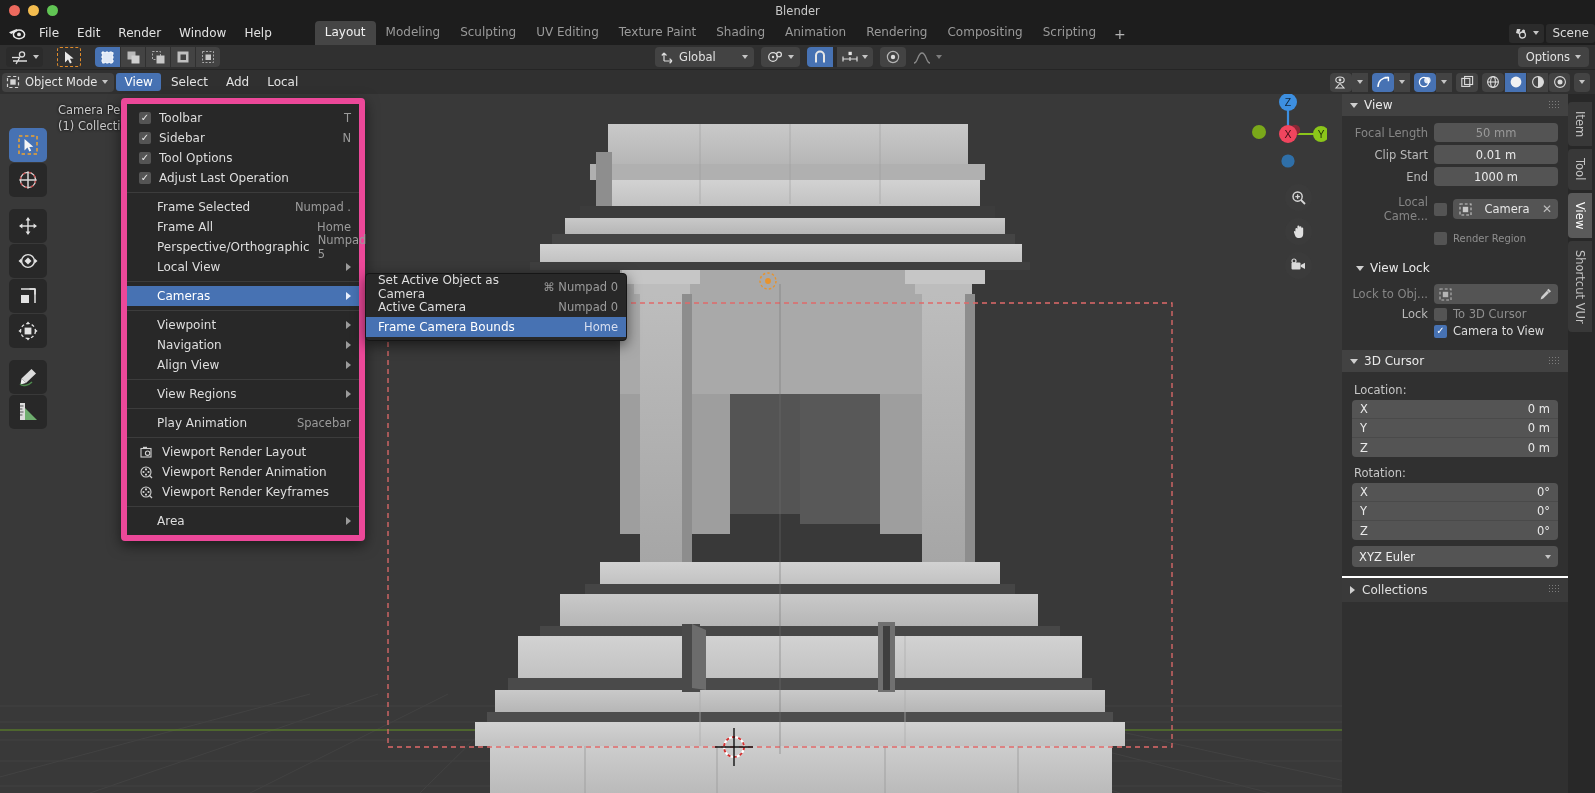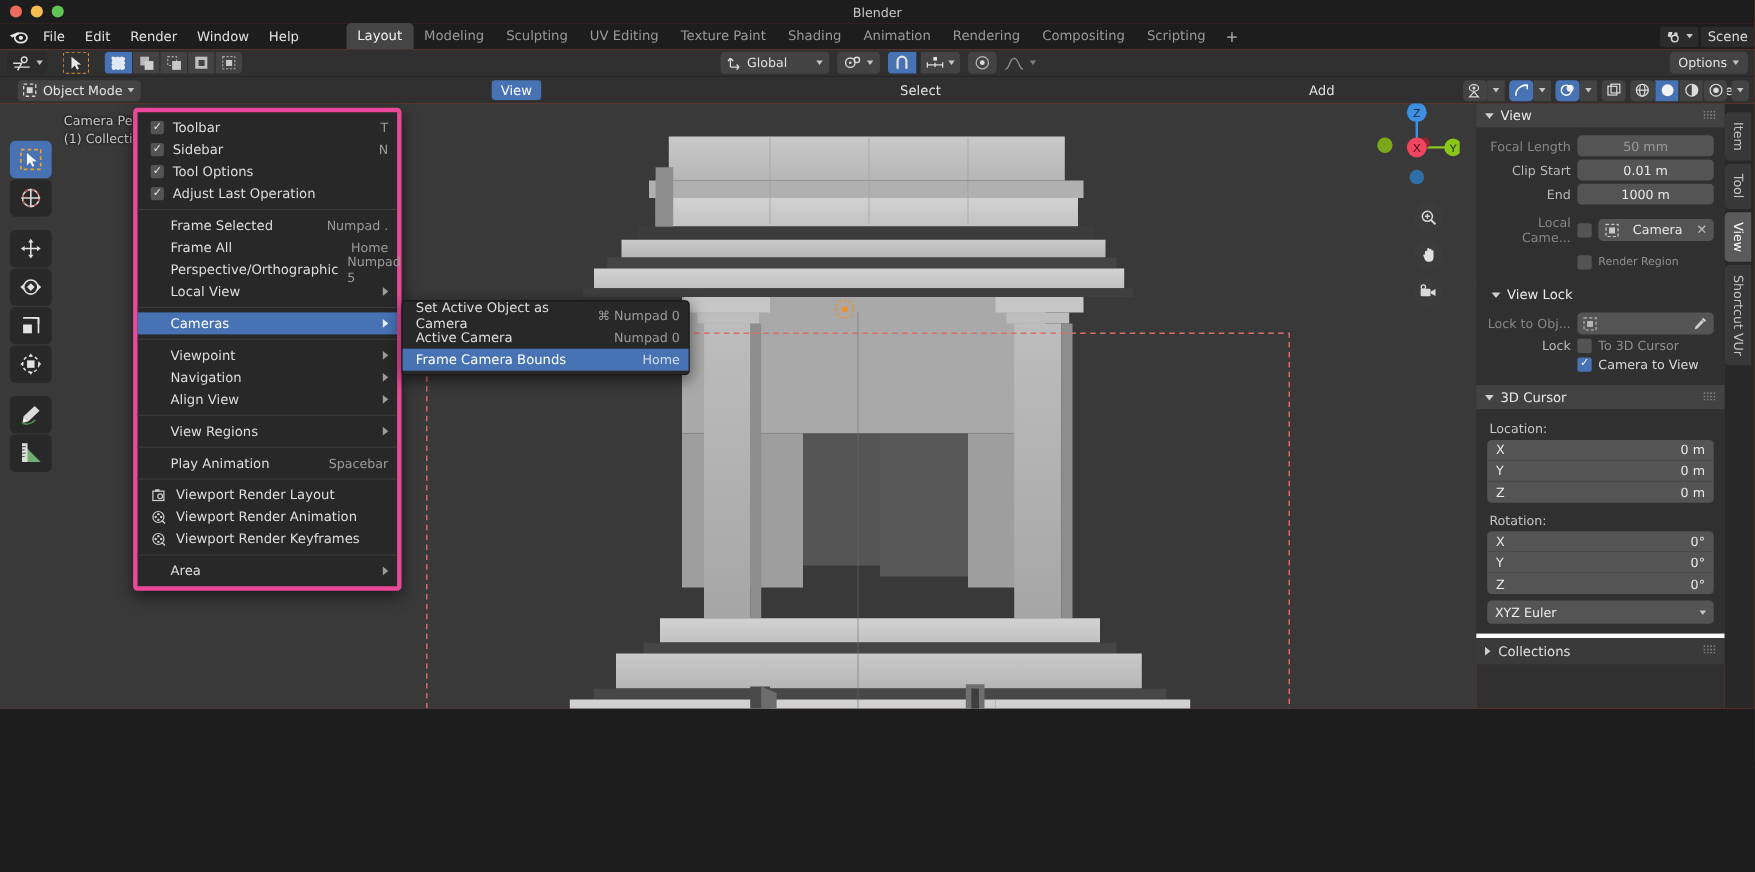--- a/index.html
+++ b/index.html
@@ -2,21 +2,21 @@
 <html><head>
 <meta charset="utf-8">
 <style>
   * { box-sizing: border-box; margin:0; padding:0; }
   html,body { background:#1d1d1d; }
   body {
     width:1595px; height:793px;
     font-family:"DejaVu Sans","Liberation Sans",sans-serif;
     font-size:12px; color:#e6e6e6; overflow:hidden; position:relative;
   }
-  .app { position:relative; width:1595px; height:644px; background:#ef4444; }
+  .app { position:relative; width:1595px; height:793px; background:#4c1d95; }
 
   
   .titlebar {
     height:21px; background:#1d1d1d; position:relative;
     display:flex; align-items:center;
   }
   .traffic { display:flex; gap:8px; padding-left:9px; align-items:center; }
   .dot { width:11px; height:11px; border-radius:50%; }
   .dot.r{background:#ed6a5e;} .dot.y{background:#f4bd4f;} .dot.g{background:#61c554;}
   .win-title {
@@ -74,21 +74,21 @@
   }
   .chev { width:0;height:0;border-left:3.5px solid transparent;border-right:3.5px solid transparent;
     border-top:4px solid #c5c5c5; display:inline-block; }
 
   
   .viewport-area { position:absolute; left:0; top:70px; right:0; bottom:0; }
 
   
   .vp-header {
     position:absolute; left:0; top:0; right:0; height:24px; background:#303030;
-    display:flex; align-items:center; padding-left:16px; gap:0; z-index:30;justify-content:space-between;
+    display:flex; align-items:center; padding-left:2px; gap:0; z-index:30;
   }
   .mode-chip {
     display:flex; align-items:center; gap:5px; background:#434343; border-radius:4px;
     height:19px; padding:0 6px 0 4px; font-size:11.5px; color:#e4e4e4;
   }
   .vp-menu { padding:2px 8px; font-size:12px; color:#e2e2e2; border-radius:3px; margin-left:2px;}
   .vp-menu.active { background:#4772b3; color:#fff; }
   .vp-header-right { position:absolute; right:5px; display:flex; align-items:center; gap:4px; }
   .hgroup { display:flex; align-items:center; background:#2e2e2e; border-radius:4px; }
   .hbtn { width:22px;height:19px; display:flex;align-items:center;justify-content:center;
@@ -182,27 +182,27 @@
   }
   .objfield { flex:1; display:flex; align-items:center; justify-content:space-between;
     background:#545454; border-radius:4px; height:20px; padding:0 5px; }
   .select-box {
     background:#545454; border-radius:4px; height:21px; display:flex; align-items:center;
     justify-content:space-between; padding:0 7px; font-size:11.5px; color:#eee; margin-top:6px;
   }
   .lbl-plain { font-size:11.5px; color:#c6c6c6; margin:4px 0 3px 2px; }
   .closed-panel {
     display:flex; align-items:center; gap:7px; padding:5px 8px; font-size:12px;
-    color:#e0e0e0; position:relative; background:#3a3a3a; border-top:4px solid #ffffff;
+    color:#e0e0e0; position:relative; background:#3a3a3a; border-top:2px solid #ffffff;
   }
 
   
   .menu-pop {
     position:absolute; left:121px; top:98px; width:244px; background:#282828;
-    border:4px solid #ec4899; border-radius:4px; z-index:60;
+    border:6px solid #ec4899; border-radius:4px; z-index:60;
     padding:4px 0; box-shadow:0 4px 14px rgba(0,0,0,.55);
   }
   .mi {
     display:flex; align-items:center; height:20px; padding:0 8px 0 12px;
     font-size:12px; color:#dedede; position:relative; gap:8px;
   }
   .mi.sel { background:#4772b3; color:#fff; }
   .mi .mlabel { flex:1; }
   .mi .mkey { color:#9b9b9b; font-size:11.5px; }
   .mi.sel .mkey { color:#d8dff0; }
@@ -392,21 +392,21 @@
         <svg width="14" height="14" viewBox="0 0 14 14">
           <rect x="1.5" y="1.5" width="11" height="11" fill="none" stroke="#d4d4d4" stroke-width="1.2" stroke-dasharray="3.2 2.4"></rect>
           <rect x="4.3" y="4.3" width="5.4" height="5.4" fill="#d4d4d4"></rect>
         </svg>
         <span>Object Mode</span>
         <span class="chev"></span>
       </span>
       <span class="vp-menu active">View</span>
       <span class="vp-menu">Select</span>
       <span class="vp-menu">Add</span>
-      <span class="vp-menu">Object</span>
+      <span class="vp-menu">Local</span>
 
       <div class="vp-header-right">
         <span class="hgroup hround">
           <span class="hbtn hround">
             <svg width="15" height="13" viewBox="0 0 15 13">
               <ellipse cx="6" cy="4" rx="4.2" ry="3" fill="none" stroke="#dcdcdc" stroke-width="1.1"></ellipse>
               <circle cx="6" cy="4" r="1.4" fill="#dcdcdc"></circle>
               <path d="M2 12 L10 12 L6 7.5 Z" fill="none" stroke="#dcdcdc" stroke-width="1.1"></path>
             </svg>
           </span>

